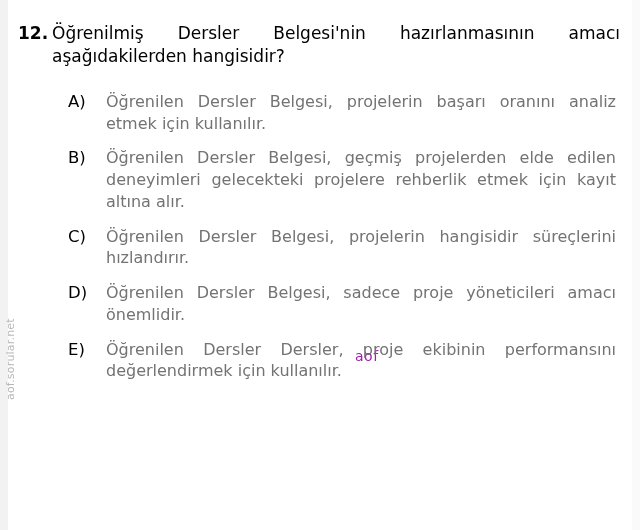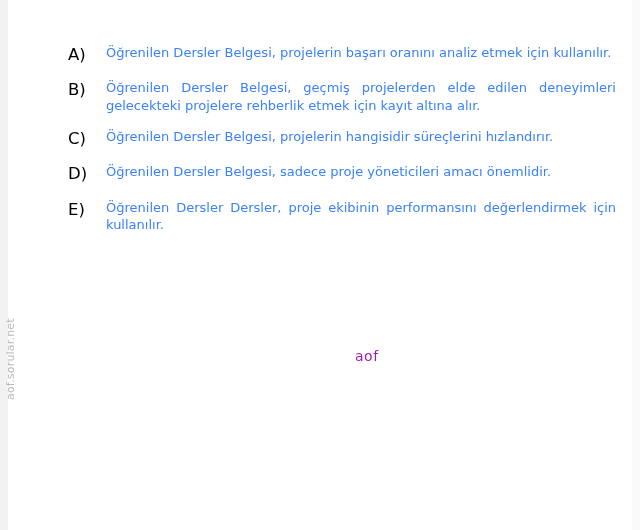--- a/index.html
+++ b/index.html
@@ -108,41 +108,45 @@
   .opt-letter {
     flex: 0 0 38px;
     width: 38px;
     font-size: 16.5px;
     line-height: 1.36;
     color: #000;
   }
 
   .opt-text {
     flex: 1 1 auto;
-    font-size: 13px;
+    font-size: 16px;
     line-height: 1.36;
-    color: #3b82f6;
+    color: #737373;
     text-align: justify;
     text-align-last: left;
     padding-right: 6px;
   }
 </style>
 </head>
 <body>
 
 <div class="page">
 
   <div class="edge-left"></div>
   <div class="edge-right"></div>
 
   <div class="watermark-side">aof.sorular.net</div>
   <div class="watermark-center">aof</div>
 
   <div class="question-block">
 
+    <div class="q-head">
+      <div class="q-number">12.</div>
+      <div class="q-text">Öğrenilmiş Dersler Belgesi'nin hazırlanmasının amacı aşağıdakilerden hangisidir?</div>
+    </div>
 
     <div class="options">
 
       <div class="option">
         <div class="opt-letter">A)</div>
         <div class="opt-text">Öğrenilen Dersler Belgesi, projelerin başarı oranını analiz etmek için kullanılır.</div>
       </div>
 
       <div class="option">
         <div class="opt-letter">B)</div>

